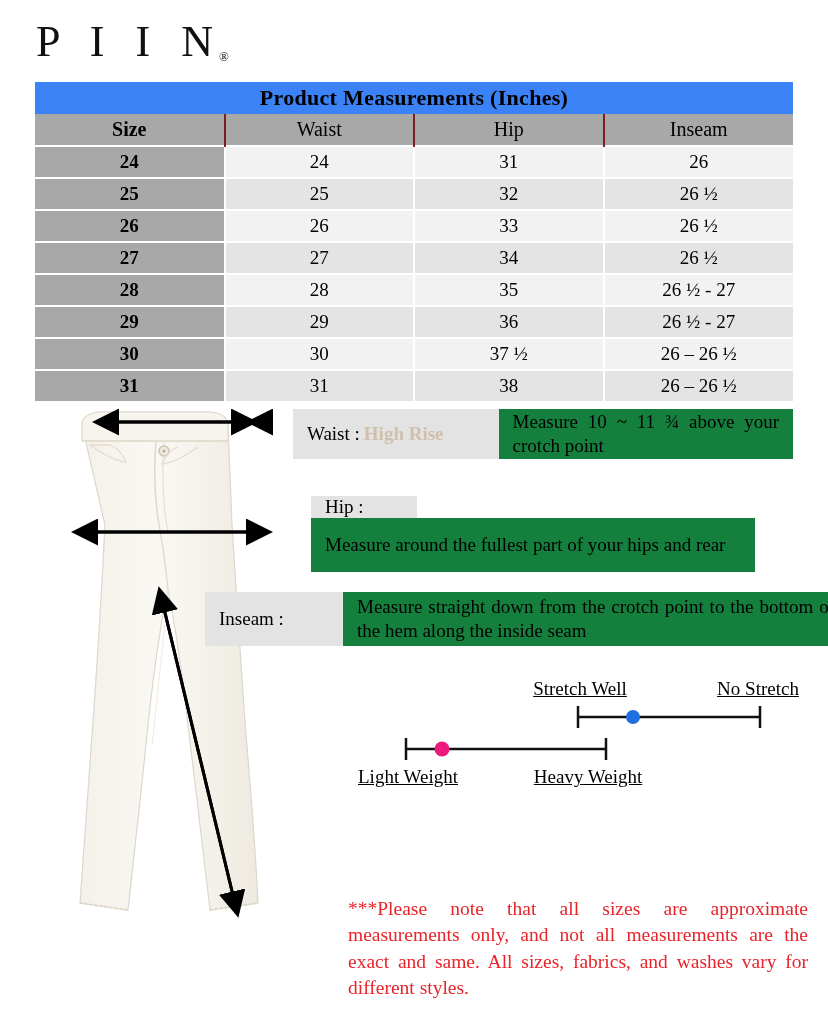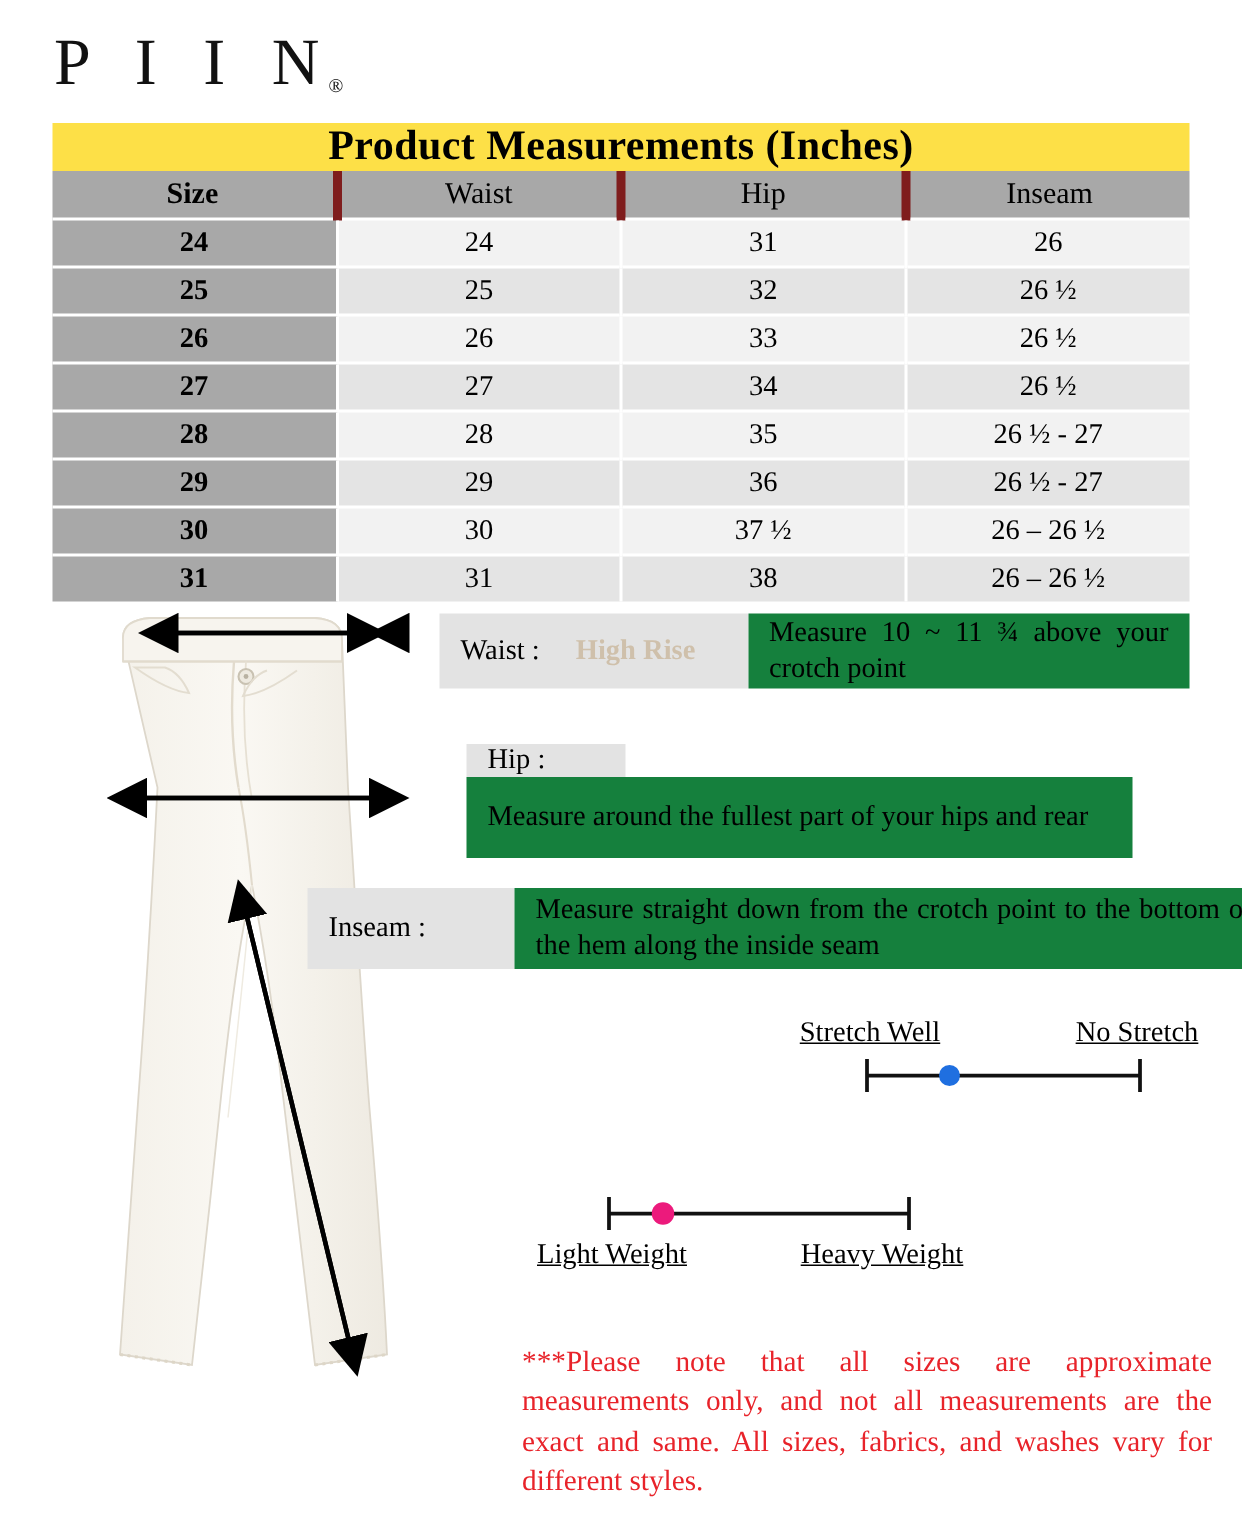--- a/index.html
+++ b/index.html
@@ -46,32 +46,32 @@
     table-layout: fixed;
   }
   .size-table td, .size-table th {
     padding: 0;
     margin: 0;
     text-align: center;
     vertical-align: middle;
     font-family: "Liberation Serif", serif;
   }
   .tbl-title {
-    background: #fde047;
+    background: #3b82f6;
     color: #000;
-    font-size: 28px;
+    font-size: 22px;
     font-weight: bold;
     height: 32px;
     letter-spacing: 0.3px;
   }
   .hdr-cell {
     background: #a8a8a8;
     font-size: 20px;
     height: 31px;
-    border-right: 6px solid #7f1d1d;
+    border-right: 2px solid #7f1d1d;
     font-weight: normal;
   }
   .hdr-cell.first {
     font-weight: bold;
   }
   .hdr-cell:last-child { border-right: none; }
 
   .size-cell {
     background: #a8a8a8;
     font-weight: bold;
@@ -133,38 +133,38 @@
     background: #15803d;
     display: flex;
     align-items: center;
     padding: 15px 14px;
     font-size: 19px;
     line-height: 1.25;
     text-align: justify;
   }
 
   #def-waist { left: 293px; top: 409px; width: 500px; height: 50px; }
-  #def-waist .label { width: 200px; gap: 20px; }
+  #def-waist .label { width: 200px; }
   #def-waist .text  { width: 300px; }
 
   #def-hip { left: 311px; top: 496px; width: 494px; height: 68px; flex-direction: column; }
   #def-hip .label { width: 78px; }
   #def-hip .text  { width: 416px; }
 
   #def-inseam { left: 205px; top: 592px; width: 672px; height: 54px; }
   #def-inseam .label { width: 110px; }
   #def-inseam .text  { width: 478px; }
 
   
   .scale-block { position: absolute; }
   .scale-labels { display: flex; justify-content: space-between; font-size: 19px; line-height: 1.15; }
   .scale-labels div { text-align: center; width: 120px; text-decoration: underline; }
 
   #stretch-scale { left: 520px; top: 678px; width: 298px; }
-  #weight-scale  { left: 348px; top: 792px; width: 300px; }
+  #weight-scale  { left: 348px; top: 732px; width: 300px; }
 
   .scale-svg { display: block; }
 
   
   .note {
     position: absolute;
     left: 348px;
     top: 896px;
     width: 460px;
     color: #e8232a;

